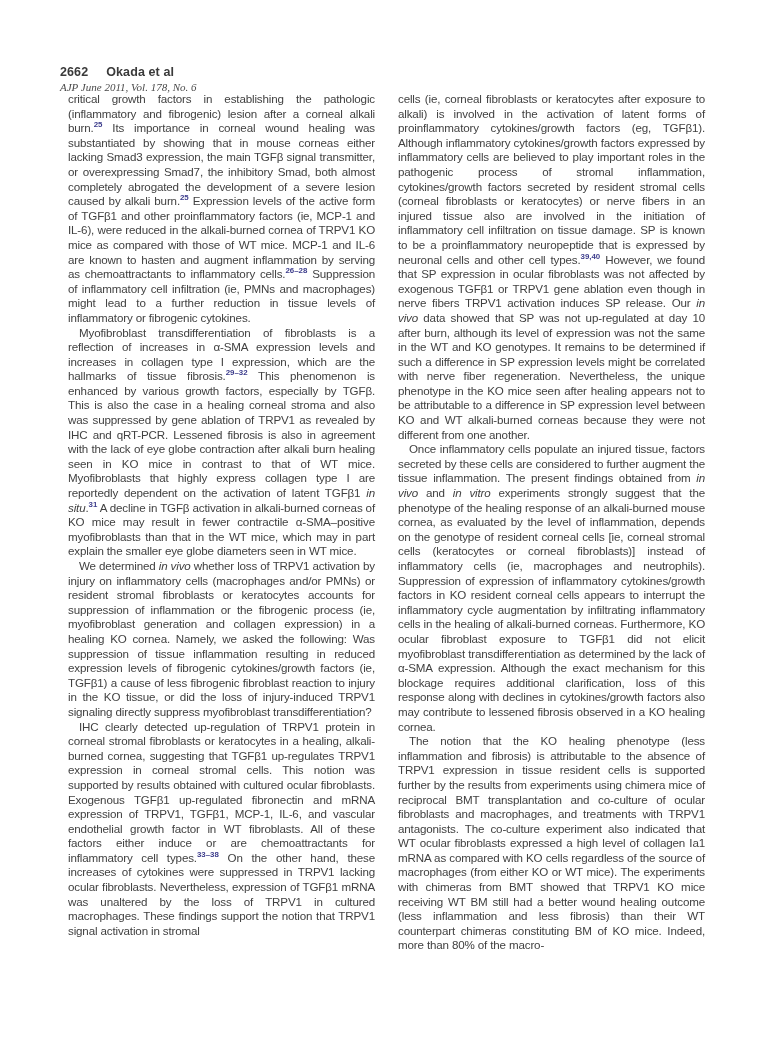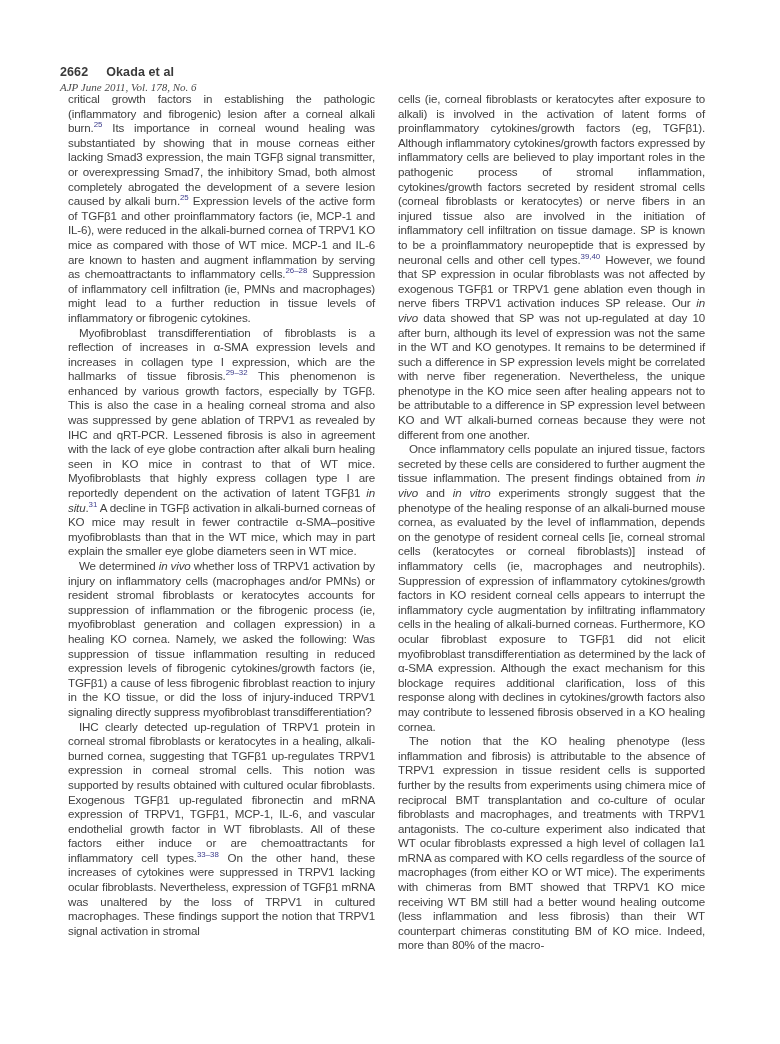--- a/index.html
+++ b/index.html
@@ -63,20 +63,21 @@
     text-indent: 11px;
   }
   .it {
     font-style: italic;
   }
   sup.ref {
     color: var(--ref, #3d3d8c);
     font-size: 0.68em;
     line-height: 0;
     letter-spacing: 0;
+    font-weight: bold;
   }
 </style>
 </head>
 <body>
 
 <div class="page" style="--bg: #ffffff; --body: #414141; --ref: #3d3d8c;">
 
   <div class="header">
     <div class="header-line1">
       <span class="pagenum">2662</span><span class="authors">Okada et al</span>

